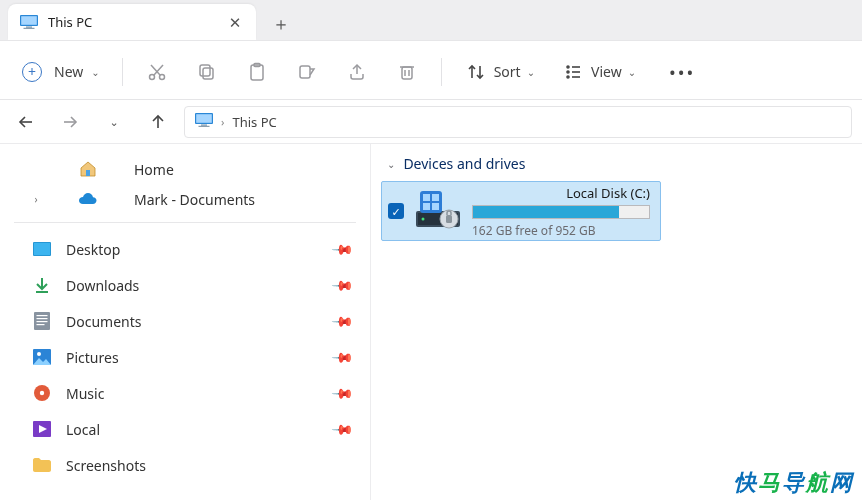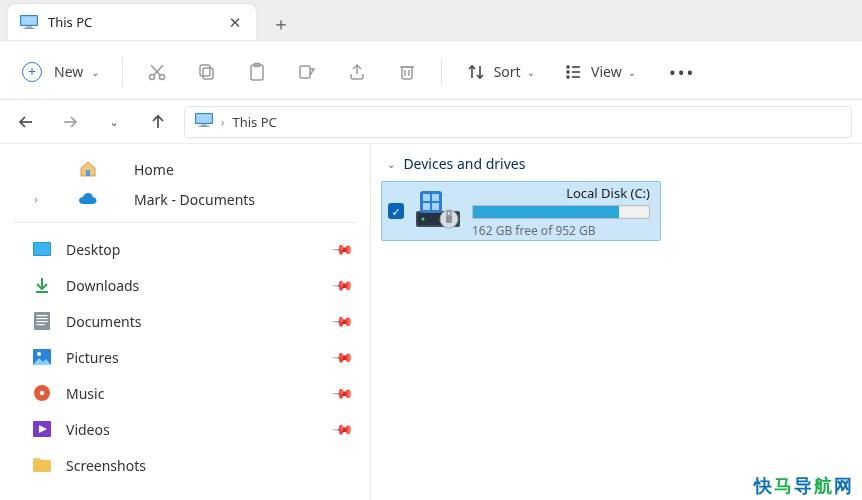--- a/index.html
+++ b/index.html
@@ -56,21 +56,21 @@
   .drive { width:280px; height:60px; border:1px solid #88c0ee; background:#cbe6f9; border-radius:2px; display:flex; align-items:center; padding:4px 10px 4px 6px; gap:10px; cursor:pointer; position:relative; }
   .drive .chk { width:16px; height:16px; background:#0a64b8; border-radius:3px; display:flex; align-items:center; justify-content:center; color:#fff; font-size:11px; }
   .drive .dicon { width:48px; height:44px; display:flex; align-items:center; justify-content:center; }
   .drive .dbody { flex:1; display:flex; flex-direction:column; gap:3px; }
   .drive .dname { font-size:13px; color:#1a1a1a;text-align:right; }
   .drive .dbar { height:14px; background:#f0f0f0; border:1px solid #b9b9bc; position:relative; }
   .drive .dbar .fill { position:absolute; left:0; top:0; bottom:0; background:#2aa7d8; }
   .drive .dfree { font-size:12px; color:#6b6b70; }
 
   
-  .watermark { position:absolute; right:8px; bottom:2px; font-size:18px; font-weight:700; letter-spacing:2px; pointer-events:none;margin-left:9px; }
+  .watermark { position:absolute; right:8px; bottom:2px; font-size:22px; font-weight:700; font-style:italic; letter-spacing:2px; pointer-events:none;margin-left:9px; }
   .watermark span:nth-child(odd){ color:#0a6fb8; }
   .watermark span:nth-child(even){ color:#18b24b; }
 
   svg { overflow:visible; }
 </style>
 </head>
 <body>
 
 <div class="tabbar">
   <div class="tab">
@@ -303,21 +303,21 @@
         <span>Music</span>
         <span class="pin">📌</span>
       </div>
       <div class="navitem">
         <span class="nicon">
           <svg width="18" height="16" viewBox="0 0 18 16">
               <rect width="18" height="16" rx="1" fill="#7a3bc6"></rect>
               <polygon points="6,4 14,8 6,12" fill="#fff"></polygon>
             </svg>
         </span>
-        <span>Videos</span>
+        <span>Local</span>
         <span class="pin">📌</span>
       </div>
       <div class="navitem">
         <span class="nicon">
           <svg width="18" height="14" viewBox="0 0 18 14">
               <path d="M0 2c0-1 .8-2 2-2h4l2 2h8c1 0 2 1 2 2v8c0 1-.8 2-2 2H2c-1.2 0-2-1-2-2V2z" fill="#f3c256"></path>
             </svg>
         </span>
         <span>Screenshots</span>
       </div>

